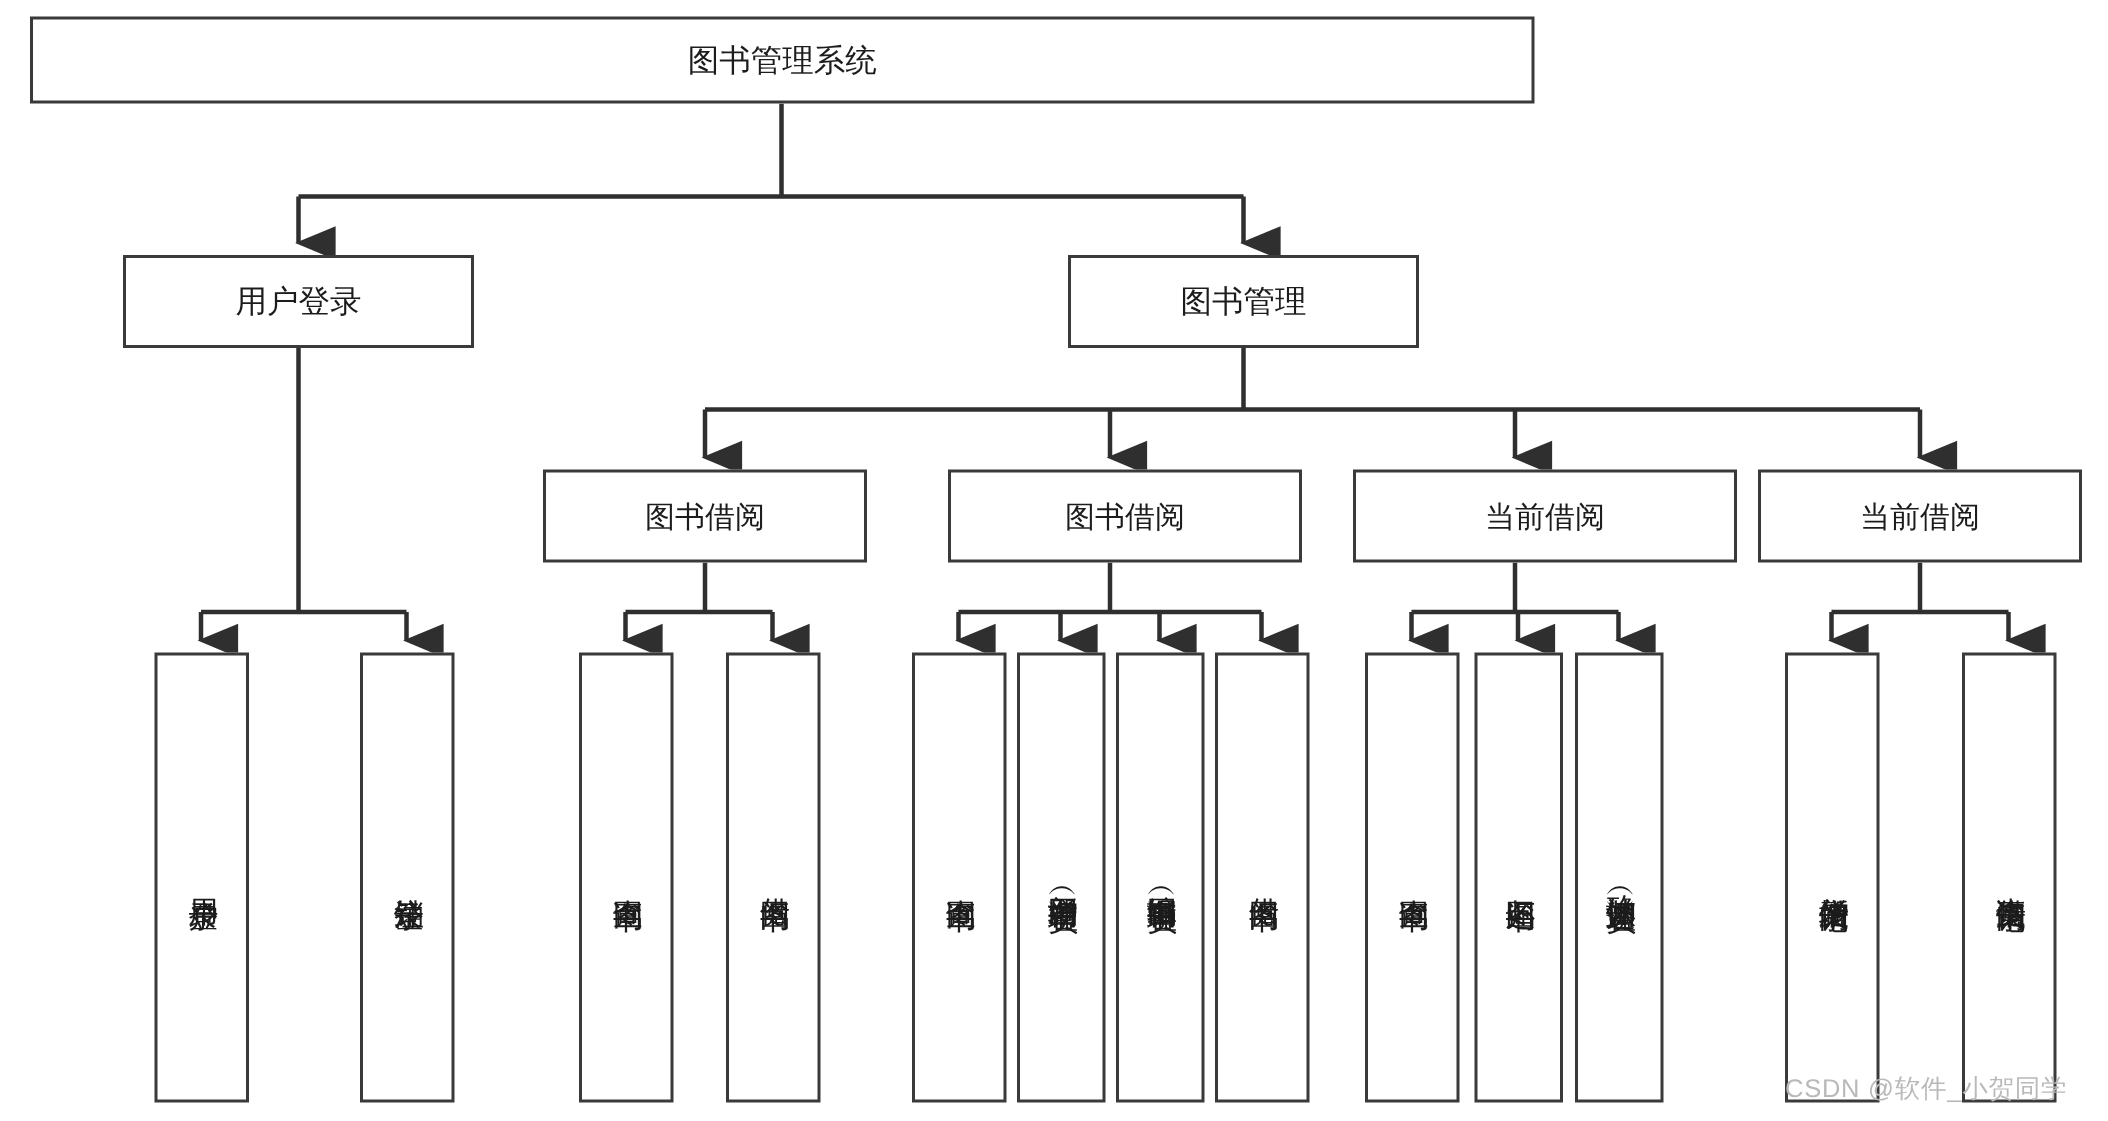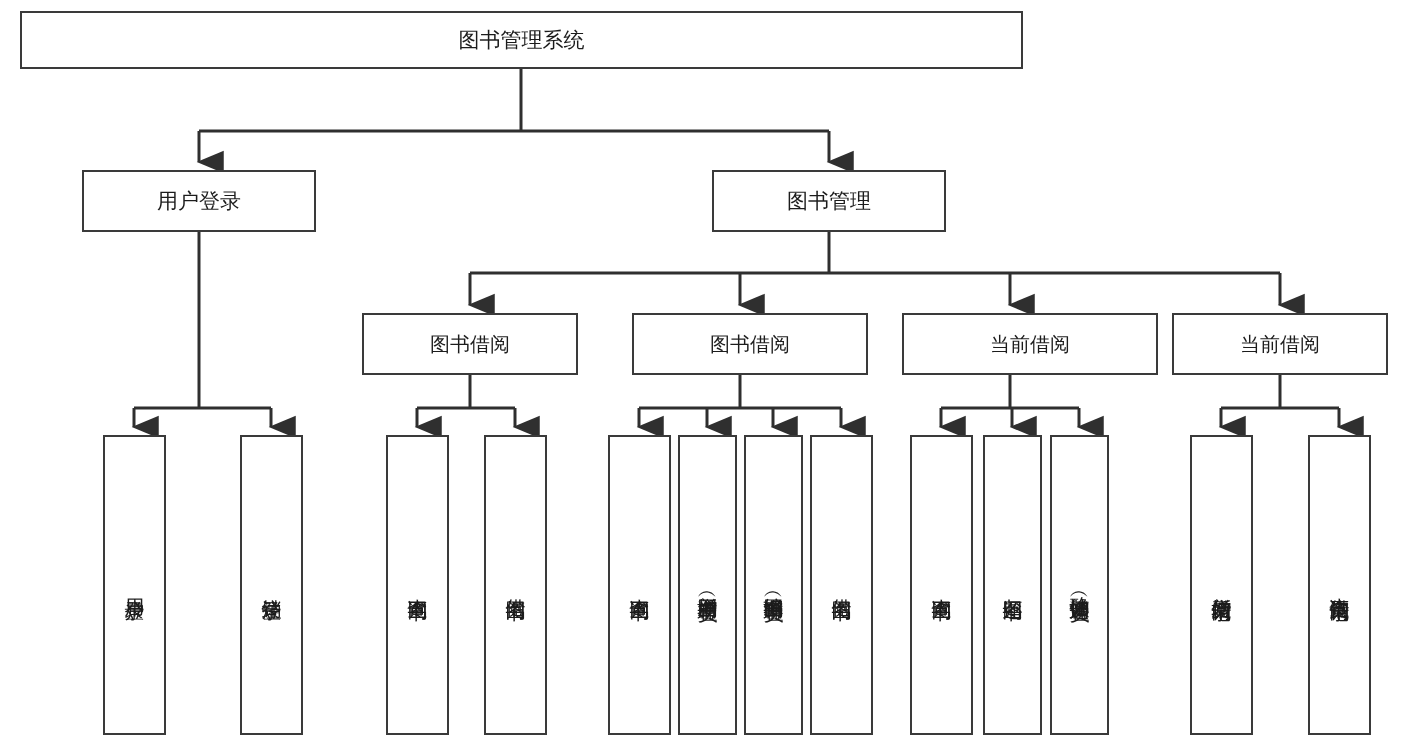--- a/index.html
+++ b/index.html
@@ -198,13 +198,14 @@
         <span class="vtext">确认归还（管理员）</span>
       </div>
       <div class="node leaf" style="left: 1190px; top: 435px; width: 63px; height: 300px;">
         <span class="vtext">新增借阅记录</span>
       </div>
       <div class="node leaf" style="left: 1308px; top: 435px; width: 63px; height: 300px;">
         <span class="vtext">查询借阅记录</span>
       </div>
     </div>
 
+  <div id="watermark">CSDN @软件_小贺同学</div>
 </div>
 
 </body></html>

